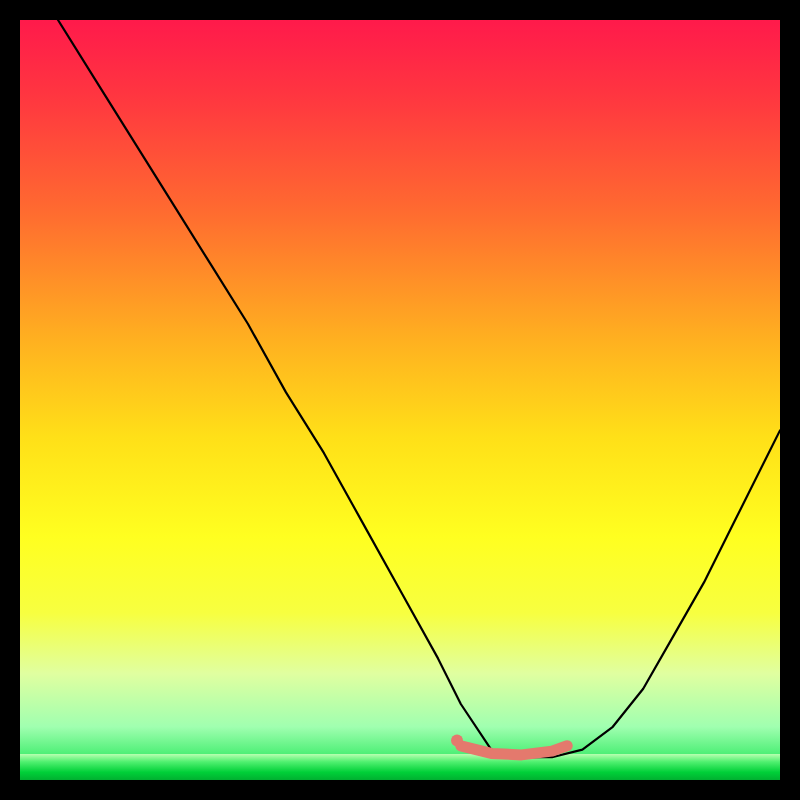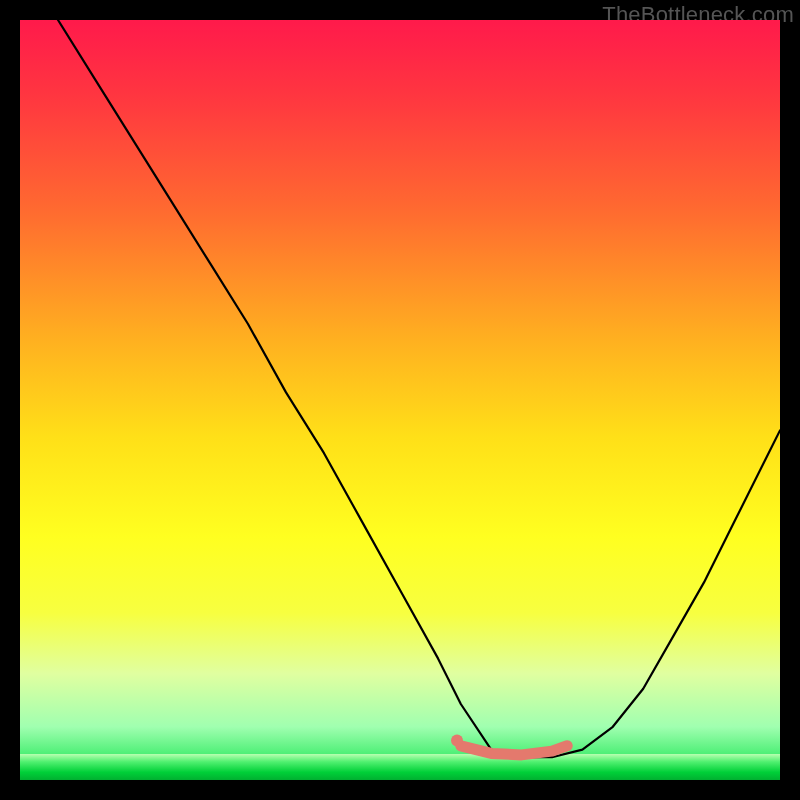--- a/index.html
+++ b/index.html
@@ -64,21 +64,20 @@
     font-size: 22px;
     color: #555;
     font-weight: 500;
     letter-spacing: 0.2px;
   }
 </style>
 </head>
 <body>
 
 <div class="stage">
-  <div class="watermark">TheBottleneck.com</div>
   <div class="plot">
     <div class="green-band"></div>
     <svg class="curve" viewBox="0 0 760 760" preserveAspectRatio="none">
       <path fill="none" stroke="#000" stroke-width="2.2" stroke-linecap="round" stroke-linejoin="round" d="M38.0 0.0 L76.0 60.8 L114.0 121.6 L152.0 182.4 L190.0 243.2 L228.0 304.0 L266.0 372.4 L304.0 433.2 L342.0 501.6 L380.0 570.0 L418.0 638.4 L440.8 684.0 L471.2 729.6 L501.6 737.2 L532.0 737.2 L562.4 729.6 L592.8 706.8 L623.2 668.8 L653.6 615.6 L684.0 562.4 L714.4 501.6 L744.8 440.8 L760.0 410.4"></path>
       <path fill="none" stroke="#e4796d" stroke-width="11" stroke-linecap="round" stroke-linejoin="round" d="M440.8 725.8 L471.2 733.4 L501.6 734.9 L532.0 731.1 L547.2 725.8"></path>
       <circle r="6" fill="#e4796d" cx="437.0" cy="720.5"></circle>
     </svg>
   </div>
 </div>
 

